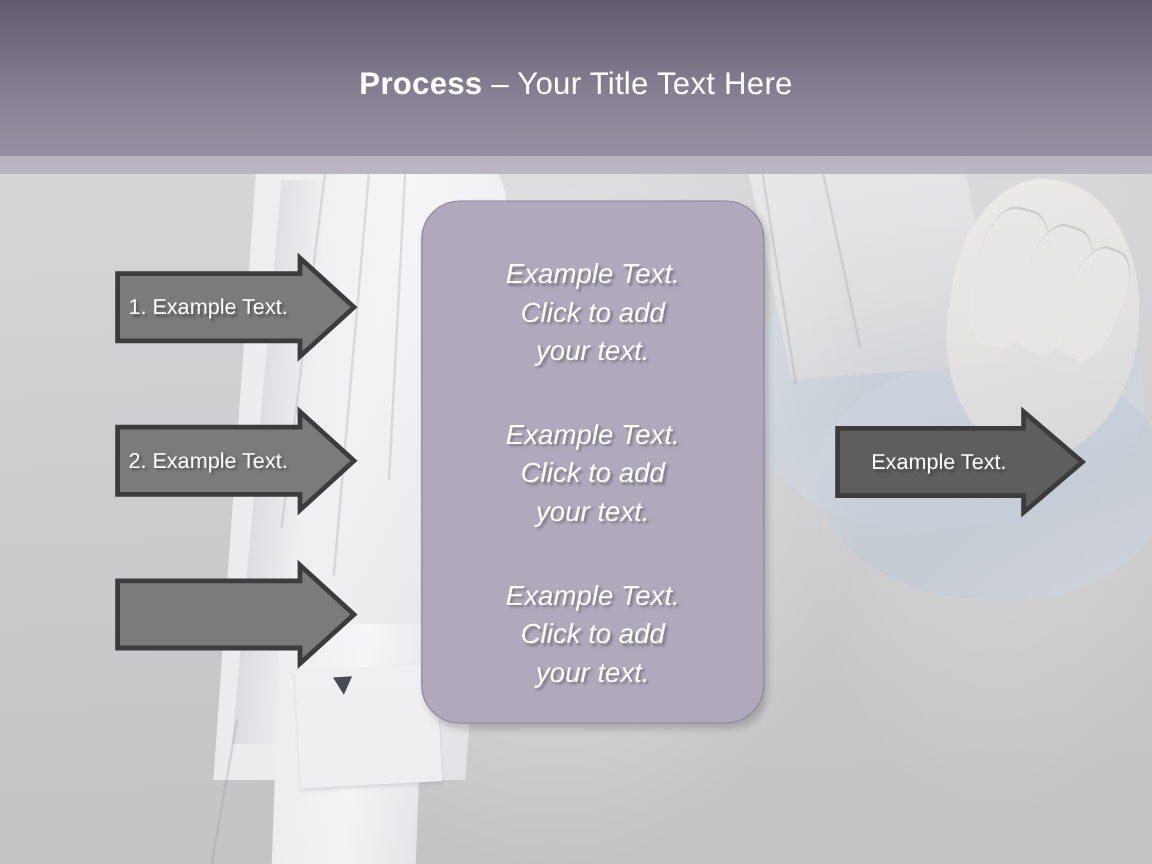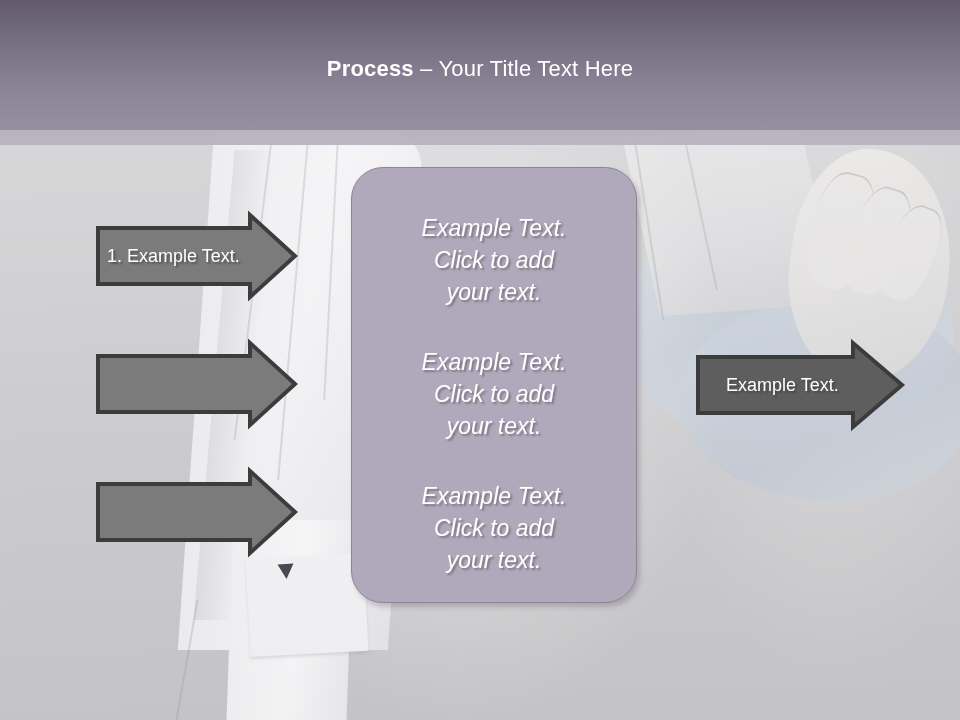--- a/index.html
+++ b/index.html
@@ -147,21 +147,21 @@
     width: 960px; height: 15px;
     background: linear-gradient(180deg, #b6b1bd 0%, #b9b4c0 100%);
     opacity: .95;
   }
   .title-text {
     position: absolute;
     left: 0; right: 0;
     top: 48px;
     text-align: center;
     color: #ffffff;
-    font-size: 22px;
+    font-size: 26px;
     line-height: 42px;
     letter-spacing: .2px;
     white-space: nowrap;
   }
   .title-text .strong { font-weight: bold; }
   .title-text .light  { font-weight: normal; }
 
   
   .center-panel {
     position: absolute;
@@ -273,20 +273,21 @@
     <svg width="203" height="88" viewBox="0 0 203 88">
       <polygon points="3,16 155,16 155,3 200,44 155,85 155,72 3,72" fill="#7b7b7b" stroke="#3c3c3c" stroke-width="4" stroke-linejoin="miter"></polygon>
     </svg>
     <span class="arrow-label">1. Example Text.</span>
   </div>
 
   <div class="arrow arrow-left-2">
     <svg width="203" height="88" viewBox="0 0 203 88">
       <polygon points="3,16 155,16 155,3 200,44 155,85 155,72 3,72" fill="#7b7b7b" stroke="#3c3c3c" stroke-width="4" stroke-linejoin="miter"></polygon>
     </svg>
+    <span class="arrow-label">2. Example Text.</span>
   </div>
 
   <div class="arrow arrow-left-3">
     <svg width="203" height="88" viewBox="0 0 203 88">
       <polygon points="3,16 155,16 155,3 200,44 155,85 155,72 3,72" fill="#7b7b7b" stroke="#3c3c3c" stroke-width="4" stroke-linejoin="miter"></polygon>
     </svg>
   </div>
 
   <div class="arrow arrow-right">
     <svg width="210" height="90" viewBox="0 0 210 90">

